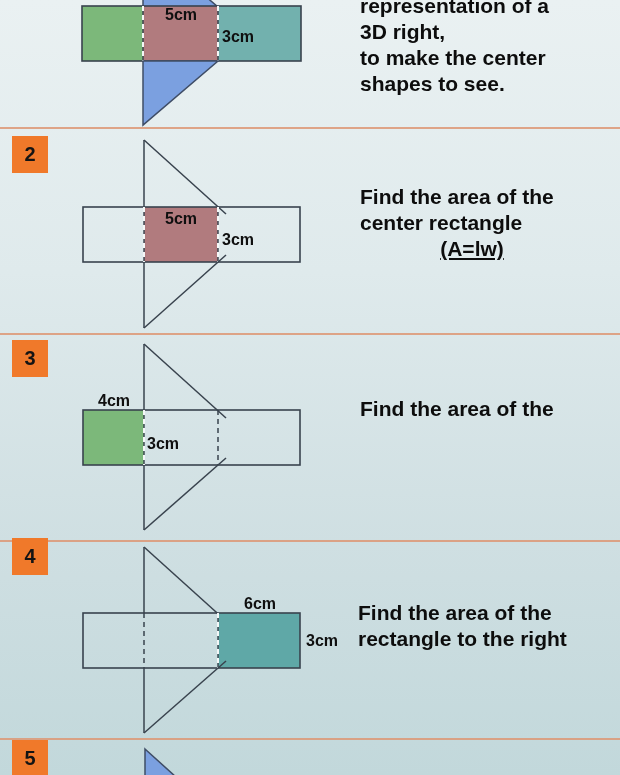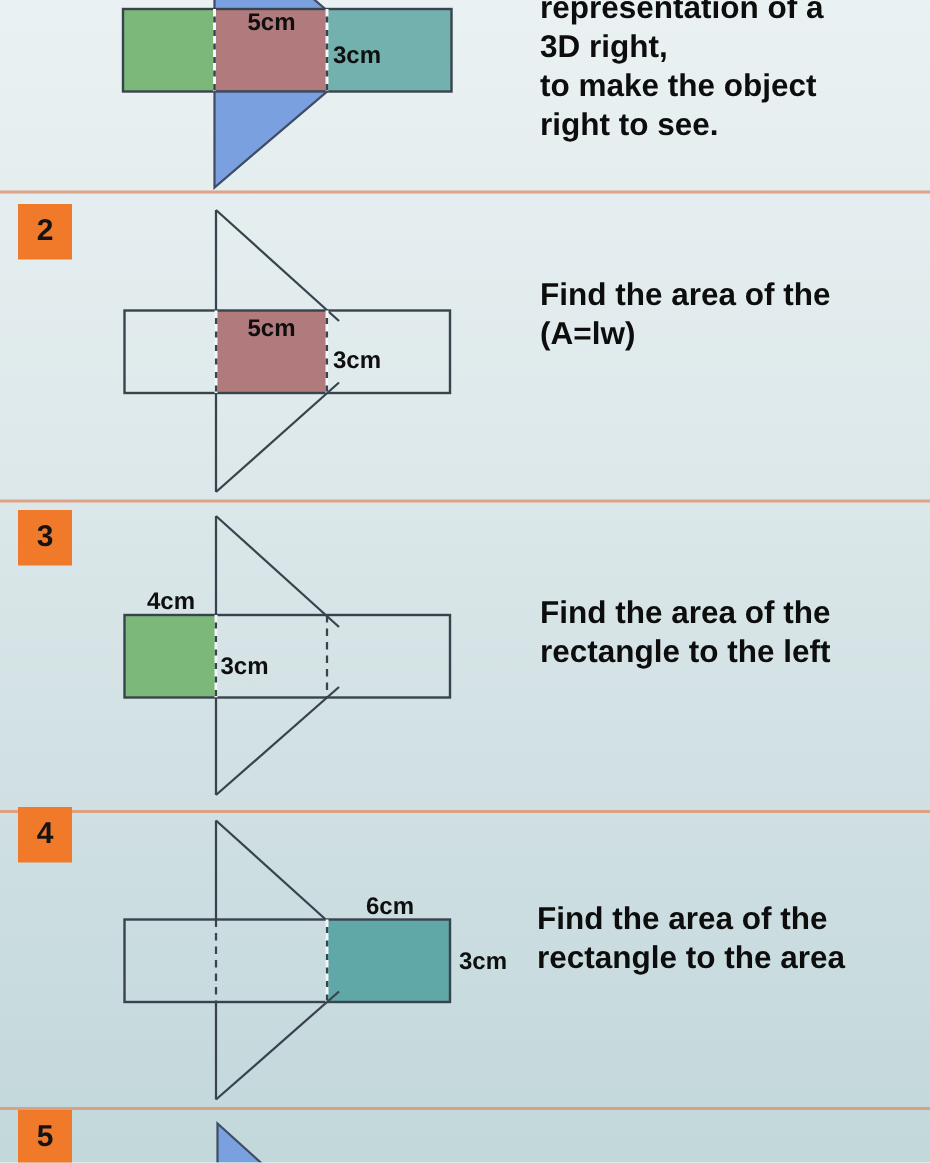--- a/index.html
+++ b/index.html
@@ -17,21 +17,21 @@
   .badge{
     position:absolute;left:12px;width:36px;height:37px;
     background:#f0792a;
     display:flex;align-items:center;justify-content:center;
     font-weight:700;font-size:20px;color:#141414;
   }
   .net{position:absolute;left:0;pointer-events:none;}
   .lbl{font-family:"Liberation Sans",sans-serif;font-weight:700;font-size:16px;fill:#0f0f0f;}
   .textblock{position:absolute;color:#0d0d0d;}
   .textblock p{margin:0;font-weight:700;font-size:21px;line-height:26px;}
-  .textblock p.tc{text-align:left;}
+  .textblock p.tc{text-align:center;text-decoration:underline;}
 </style>
 </head>
 <body>
 
 <div class="page">
 
   <svg class="net" style="top:0;" width="345" height="127" viewBox="0 0 345 127">
 
     <polygon points="143,-57 218,7 143,7" fill="#7ba0e0" stroke="#3f4d66" stroke-width="1.5"></polygon>
 
@@ -44,22 +44,22 @@
     <line x1="143" y1="6" x2="143" y2="61" stroke="#f4f7f7" stroke-width="2" stroke-dasharray="5 4"></line>
     <line x1="218" y1="6" x2="218" y2="61" stroke="#f4f7f7" stroke-width="2" stroke-dasharray="5 4"></line>
 
     <polygon points="143,61 218,61 143,125" fill="#7ba0e0" stroke="#3f4d66" stroke-width="1.5"></polygon>
     <text class="lbl" x="181" y="20" text-anchor="middle">5cm</text>
     <text class="lbl" x="222" y="42">3cm</text>
   </svg>
   <div class="textblock" style="left:360px;top:-7px;width:250px;">
     <p>representation of a</p>
     <p>3D right,</p>
-    <p>to make the object</p>
-    <p>right to see.</p>
+    <p>to make the center</p>
+    <p>shapes to see.</p>
   </div>
 
   <div class="sep" style="top:127px;"></div>
 
   <div class="badge" style="top:136px;">
     <span>2</span>
   </div>
   <svg class="net" style="top:127px;" width="345" height="207" viewBox="0 0 345 207">
     <line x1="144" y1="13" x2="144" y2="80" stroke="#39434e" stroke-width="1.5"></line>
     <line x1="144" y1="13" x2="226" y2="87" stroke="#39434e" stroke-width="1.5"></line>
@@ -69,20 +69,21 @@
     <line x1="218" y1="80" x2="218" y2="135" stroke="#39434e" stroke-width="1.4"></line>
     <line x1="144" y1="80" x2="144" y2="135" stroke="#f4f7f7" stroke-width="2" stroke-dasharray="5 4"></line>
     <line x1="218" y1="80" x2="218" y2="135" stroke="#f4f7f7" stroke-width="2" stroke-dasharray="5 4"></line>
     <line x1="144" y1="135" x2="144" y2="201" stroke="#39434e" stroke-width="1.5"></line>
     <line x1="226" y1="128" x2="144" y2="201" stroke="#39434e" stroke-width="1.5"></line>
     <text class="lbl" x="181" y="97" text-anchor="middle">5cm</text>
     <text class="lbl" x="222" y="118">3cm</text>
   </svg>
   <div class="textblock" style="left:360px;top:184px;width:224px;">
     <p>Find the area of the</p>
+    <p>center rectangle</p>
     <p class="tc">(A=lw)</p>
   </div>
 
   <div class="sep" style="top:333px;"></div>
 
   <div class="badge" style="top:340px;">
     <span>3</span>
   </div>
   <svg class="net" style="top:334px;" width="345" height="203" viewBox="0 0 345 203">
     <line x1="144" y1="10" x2="144" y2="76" stroke="#39434e" stroke-width="1.5"></line>
@@ -92,21 +93,20 @@
     <line x1="144" y1="76" x2="144" y2="131" stroke="#39434e" stroke-width="1.4"></line>
     <line x1="144" y1="76" x2="144" y2="131" stroke="#f4f7f7" stroke-width="2" stroke-dasharray="5 4"></line>
     <line x1="218" y1="76" x2="218" y2="131" stroke="#39434e" stroke-width="1.5" stroke-dasharray="5 4"></line>
     <line x1="144" y1="131" x2="144" y2="196" stroke="#39434e" stroke-width="1.5"></line>
     <line x1="226" y1="124" x2="144" y2="196" stroke="#39434e" stroke-width="1.5"></line>
     <text class="lbl" x="114" y="72" text-anchor="middle">4cm</text>
     <text class="lbl" x="147" y="115">3cm</text>
   </svg>
   <div class="textblock" style="left:360px;top:396px;width:240px;">
     <p>Find the area of the</p>
-    <p>rectangle to the left</p>
   </div>
 
   <div class="sep" style="top:540px;"></div>
 
   <div class="badge" style="top:538px;">
     <span>4</span>
   </div>
   <svg class="net" style="top:539px;" width="345" height="199" viewBox="0 0 345 199">
     <line x1="144" y1="8" x2="144" y2="74" stroke="#39434e" stroke-width="1.5"></line>
     <line x1="144" y1="8" x2="226" y2="82" stroke="#39434e" stroke-width="1.5"></line>
@@ -115,21 +115,21 @@
     <line x1="218" y1="74" x2="218" y2="129" stroke="#39434e" stroke-width="1.4"></line>
     <line x1="144" y1="74" x2="144" y2="129" stroke="#39434e" stroke-width="1.5" stroke-dasharray="5 4"></line>
     <line x1="218" y1="74" x2="218" y2="129" stroke="#f4f7f7" stroke-width="2" stroke-dasharray="5 4"></line>
     <line x1="144" y1="129" x2="144" y2="194" stroke="#39434e" stroke-width="1.5"></line>
     <line x1="226" y1="122" x2="144" y2="194" stroke="#39434e" stroke-width="1.5"></line>
     <text class="lbl" x="260" y="70" text-anchor="middle">6cm</text>
     <text class="lbl" x="306" y="107">3cm</text>
   </svg>
   <div class="textblock" style="left:358px;top:600px;width:250px;">
     <p>Find the area of the</p>
-    <p>rectangle to the area</p>
+    <p>rectangle to the right</p>
   </div>
 
   <div class="sep" style="top:738px;"></div>
 
   <div class="badge" style="top:740px;">
     <span>5</span>
   </div>
   <svg class="net" style="top:738px;" width="345" height="37" viewBox="0 0 345 37">
     <polygon points="145,11 218,77 145,77" fill="#7ba0e0" stroke="#3f4d66" stroke-width="1.5"></polygon>
   </svg>

